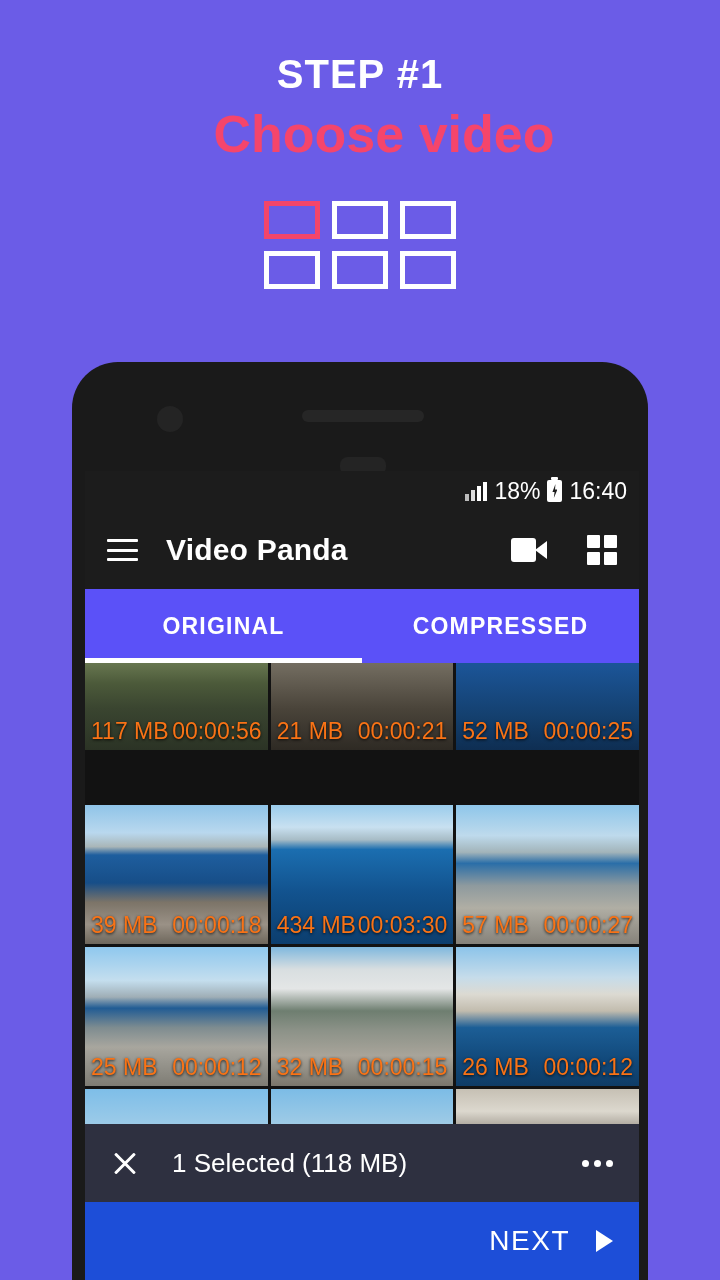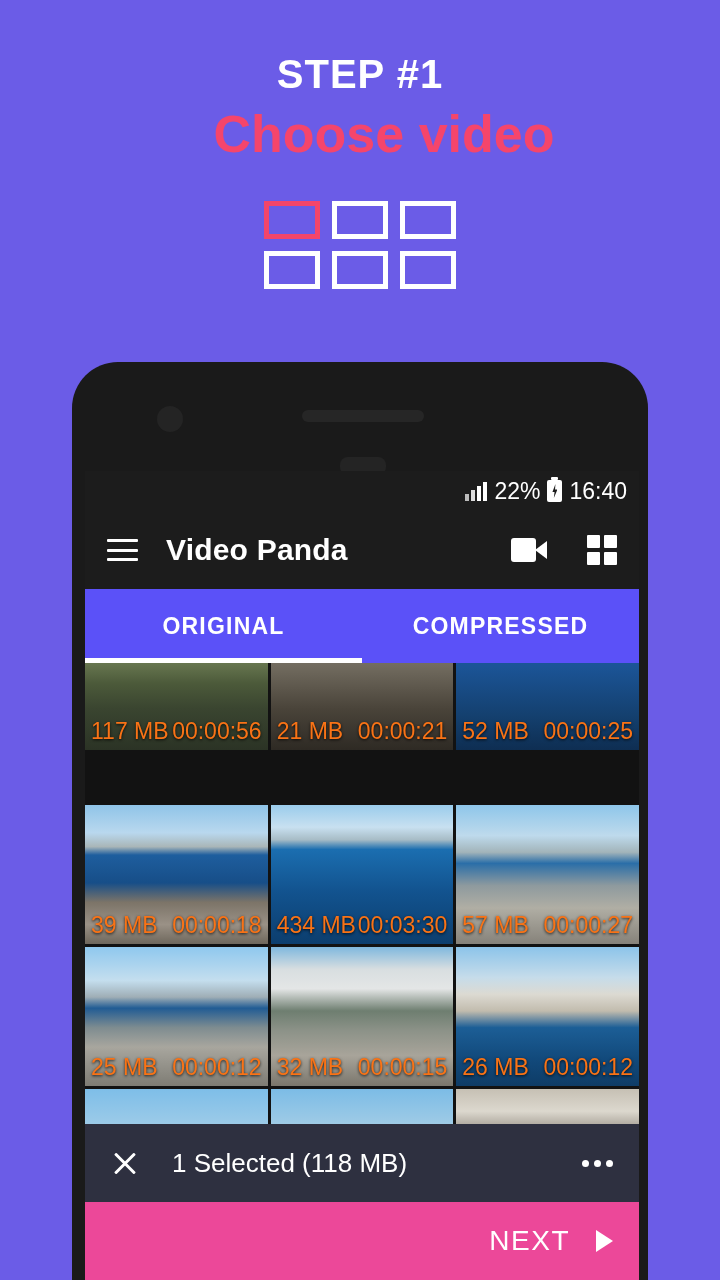--- a/index.html
+++ b/index.html
@@ -376,21 +376,21 @@
     background: #FFFFFF;
     display: block;
   }
 
   
   .nextbar {
     position: absolute;
     left: 0; right: 0;
     bottom: 0;
     height: 78px;
-    background: #ec4899;
+    background: #1d4ed8;
     display: flex;
     align-items: center;
     justify-content: flex-end;
     padding-right: 26px;
     cursor: pointer;
   }
   .next-label {
     color: #FFFFFF;
     font-size: 28px;
     letter-spacing: 1.5px;
@@ -426,21 +426,21 @@
 
   <div class="screen">
 
     <div class="statusbar">
       <span class="signal-icon">
         <i></i>
           <i></i>
           <i></i>
           <i></i>
       </span>
-      <span class="status-text">22%</span>
+      <span class="status-text">18%</span>
       <span class="battery-icon"></span>
       <span class="status-text">16:40</span>
     </div>
 
     <div class="appbar">
       <div class="hamburger">
         <span></span>
           <span></span>
           <span></span>
       </div>

